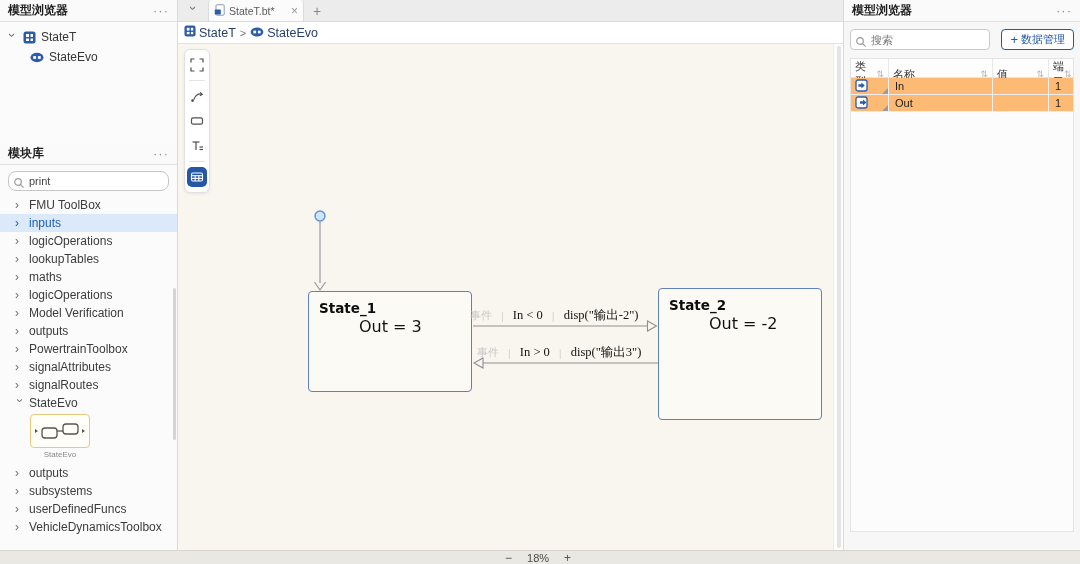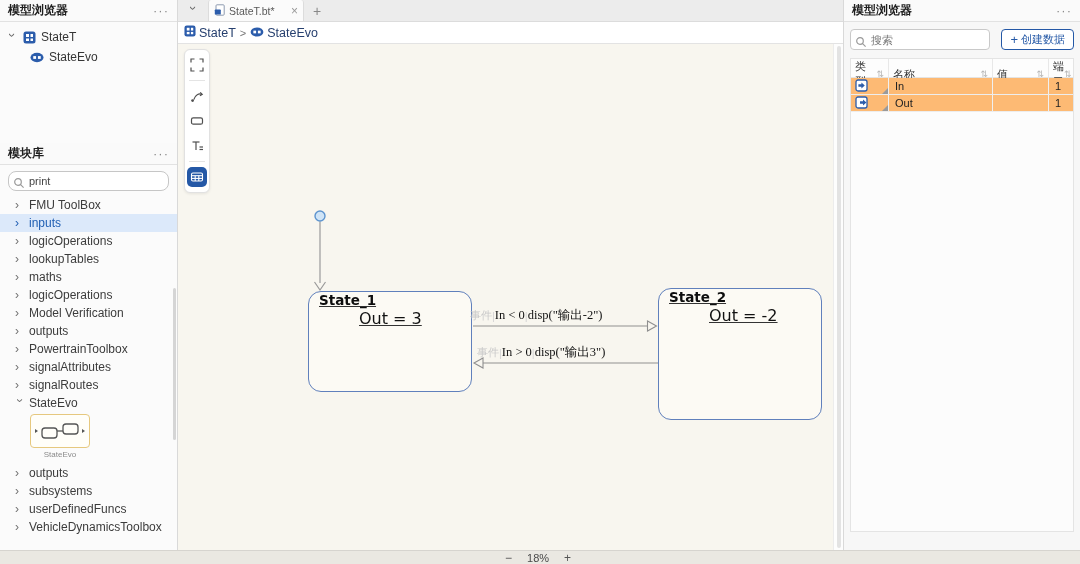--- a/index.html
+++ b/index.html
@@ -68,25 +68,25 @@
   .canvas { position:relative; flex:1; background:#f8f6ef; overflow:hidden; }
   .canvas svg.overlay { position:absolute; left:0; top:0; }
 
   .cv-toolbar { position:absolute; left:6px; top:5px; width:26px; background:#fff; border:1px solid #e1e1e1;
     border-radius:6px; box-shadow:0 1px 3px rgba(0,0,0,.08); display:flex; flex-direction:column; align-items:center;
     padding:5px 0; gap:5px; z-index:5; }
   .tb-btn { width:20px; height:20px; display:flex; align-items:center; justify-content:center; cursor:pointer; border-radius:4px; }
   .tb-btn.active { background:#2458a6; border-radius:5px; }
   .tb-divider { width:16px; border-top:1px solid #e4e4e4; }
 
-  .state { position:absolute; border:1.5px solid #6080bc; border-radius:13px; background:#fcfaf4; padding:0 10px; cursor:pointer;text-decoration:underline; }
+  .state { position:absolute; border:1.5px solid #6080bc; border-radius:4px; background:#fcfaf4; padding:8px 10px; cursor:pointer; }
   .state-name { font-family:"DejaVu Sans", sans-serif; font-size:13.5px; font-weight:bold; color:#0d0d0d; }
   .state-body { font-family:"DejaVu Sans", sans-serif; font-size:16px; color:#111; margin-top:1px;margin-left:40px; }
 
-  .tr-label { position:absolute; display:flex; align-items:center; height:17px; white-space:nowrap; cursor:pointer; }
+  .tr-label { position:absolute; display:flex; align-items:center; gap:9px; height:17px; white-space:nowrap; cursor:pointer; }
   .tr-event { font-size:11px; color:#c9c9c9; }
   .tr-sep { font-size:11px; color:#d4d4d4; }
   .tr-cond, .tr-action { font-family:"Liberation Serif", serif; font-size:12.5px; color:#121212; }
 
   .cv-scroll { position:absolute; right:0; top:0; bottom:0; width:10px; background:#fdfdfd; border-left:1px solid #ececec; }
   .cv-scroll-thumb { position:absolute; left:3px; top:2px; bottom:2px; width:4px; background:#e3e3e3; border-radius:2px; }
 
   
   .datapanel { grid-column:3; grid-row:1; background:#f7f7f7; border-left:1px solid #d9d9d9; display:flex; flex-direction:column; overflow:hidden; }
   .dp-controls { display:flex; align-items:center; gap:11px; padding:7px 6px 6px; }
@@ -396,21 +396,21 @@
       <span class="search-ico">
         <svg width="12" height="12" viewBox="0 0 12 12" fill="none" stroke="#9a9a9a" stroke-width="1.2">
             <circle cx="5" cy="5" r="3.3"></circle>
             <line x1="7.6" y1="7.6" x2="10.6" y2="10.6"></line>
           </svg>
       </span>
       <input type="text" placeholder="搜索" style="">
     </div>
     <button class="create-btn">
       <span class="create-plus">+</span>
-      <span>创建数据</span>
+      <span>数据管理</span>
     </button>
   </div>
 
   <div class="dtable">
     <div class="trow head">
       <div class="th">
         <span>类型</span>
         <span class="sort">⇅</span>
       </div>
       <div class="th">

